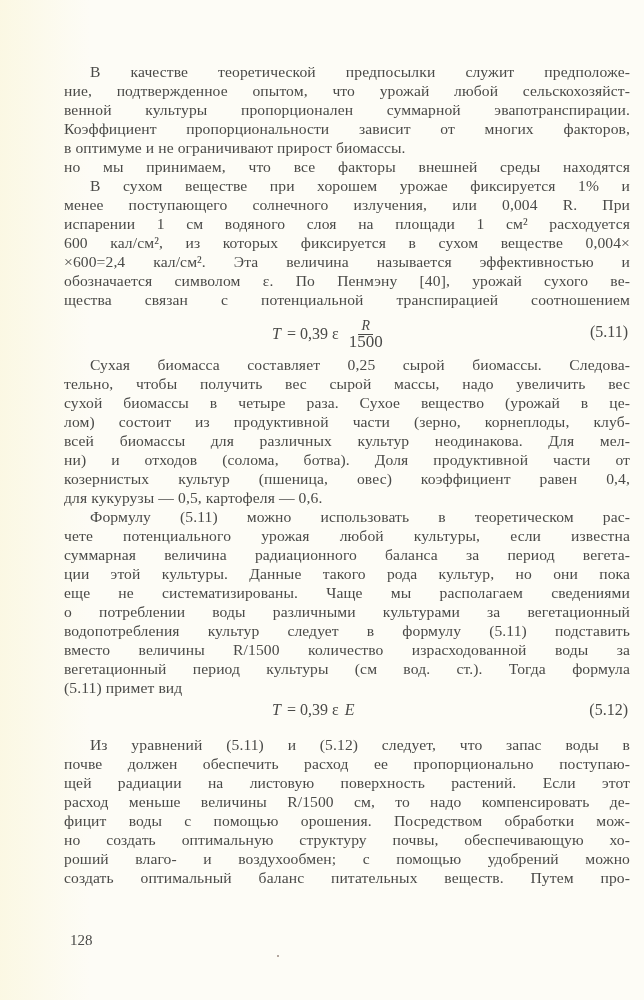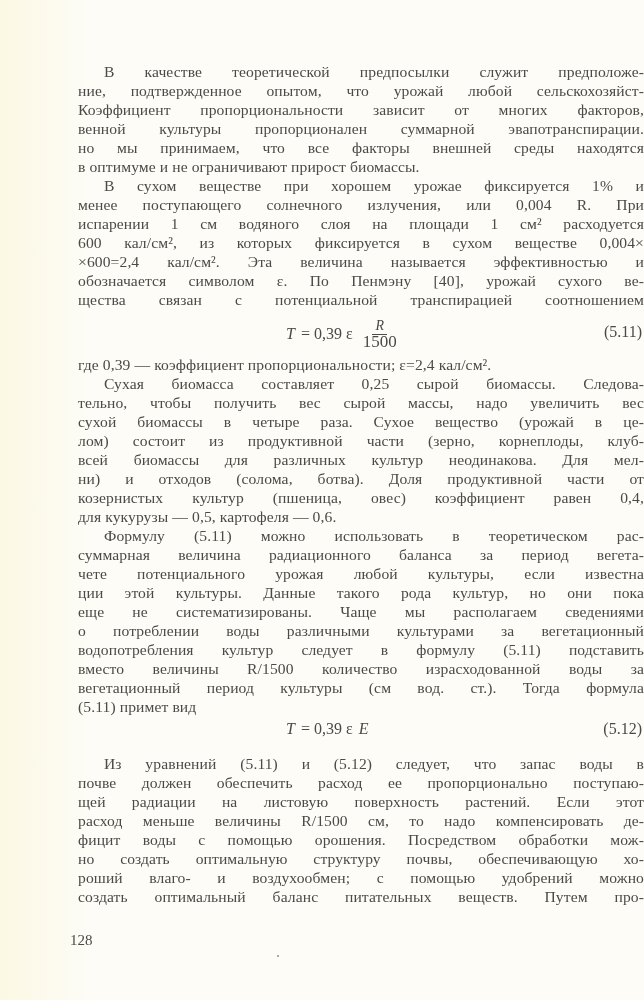--- a/index.html
+++ b/index.html
@@ -4,21 +4,21 @@
 <style>
   html, body { margin: 0; padding: 0; }
   body {
     width: 644px; height: 1000px;
     background: #fdfcf6;
     position: relative; overflow: hidden;
     font-family: "Liberation Serif", "DejaVu Serif", serif;
     color: #4a4a48;
   }
   .page {
-    position: absolute; left: 64px; top: 62px; width: 566px; margin-left: 14px;
+    position: absolute; left: 64px; top: 62px; width: 566px;
   }
   .line {
     height: 19px; line-height: 19px; font-size: 15.6px;
     white-space: nowrap; text-align: justify; text-align-last: justify;
     letter-spacing: 0.1px;
   }
   .line.indent { padding-left: 26px; }
   .line.last { text-align-last: left; }
   .formula {
     position: relative; height: 40px; margin: 4px 0 2px 0;
@@ -48,24 +48,24 @@
 </head>
 <body>
 
 <div class="stain"></div>
 
 <div class="page">
 
   <div>
     <div class="line indent">В качестве теоретической предпосылки служит предположе-</div>
     <div class="line">ние, подтвержденное опытом, что урожай любой сельскохозяйст-</div>
+    <div class="line">венной культуры пропорционален суммарной эвапотранспирации.</div>
     <div class="line">Коэффициент пропорциональности зависит от многих факторов,</div>
-    <div class="line">венной культуры пропорционален суммарной эвапотранспирации.</div>
+    <div class="line last">в оптимуме и не ограничивают прирост биомассы.</div>
     <div class="line">но мы принимаем, что все факторы внешней среды находятся</div>
-    <div class="line last">в оптимуме и не ограничивают прирост биомассы.</div>
   </div>
 
   <div>
     <div class="line indent">В сухом веществе при хорошем урожае фиксируется 1% и</div>
     <div class="line">менее поступающего солнечного излучения, или 0,004 R. При</div>
     <div class="line">испарении 1 см водяного слоя на площади 1 см² расходуется</div>
     <div class="line">600 кал/см², из которых фиксируется в сухом веществе 0,004×</div>
     <div class="line">×600=2,4 кал/см². Эта величина называется эффективностью и</div>
     <div class="line">обозначается символом ε. По Пенмэну [40], урожай сухого ве-</div>
     <div class="line">щества связан с потенциальной транспирацией соотношением</div>
@@ -76,37 +76,36 @@
       <i>T</i>
       <span>= 0,39 ε</span>
       <span class="frac">
         <span class="num">R</span>
         <span class="den">1500</span>
       </span>
     </div>
     <span class="eqno">(5.11)</span>
   </div>
 
-  <div class="line last">где 0,39 — коэффициент пропорциональности; ε=2,4 кал/см².</div>
 
   <div>
     <div class="line indent">Сухая биомасса составляет 0,25 сырой биомассы. Следова-</div>
     <div class="line">тельно, чтобы получить вес сырой массы, надо увеличить вес</div>
     <div class="line">сухой биомассы в четыре раза. Сухое вещество (урожай в це-</div>
     <div class="line">лом) состоит из продуктивной части (зерно, корнеплоды, клуб-</div>
     <div class="line">всей биомассы для различных культур неодинакова. Для мел-</div>
     <div class="line">ни) и отходов (солома, ботва). Доля продуктивной части от</div>
     <div class="line">козернистых культур (пшеница, овес) коэффициент равен 0,4,</div>
     <div class="line last">для кукурузы — 0,5, картофеля — 0,6.</div>
   </div>
 
   <div>
     <div class="line indent">Формулу (5.11) можно использовать в теоретическом рас-</div>
+    <div class="line">чете потенциального урожая любой культуры, если известна</div>
     <div class="line">суммарная величина радиационного баланса за период вегета-</div>
-    <div class="line">чете потенциального урожая любой культуры, если известна</div>
     <div class="line">ции этой культуры. Данные такого рода культур, но они пока</div>
     <div class="line">еще не систематизированы. Чаще мы располагаем сведениями</div>
     <div class="line">о потреблении воды различными культурами за вегетационный</div>
     <div class="line">водопотребления культур следует в формулу (5.11) подставить</div>
     <div class="line">вместо величины R/1500 количество израсходованной воды за</div>
     <div class="line">вегетационный период культуры (см вод. ст.). Тогда формула</div>
     <div class="line last">(5.11) примет вид</div>
   </div>
 
   <div class="formula f2">

